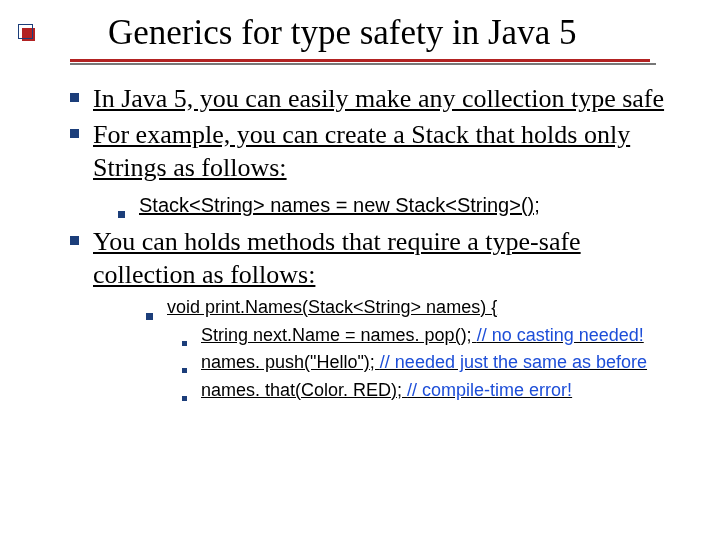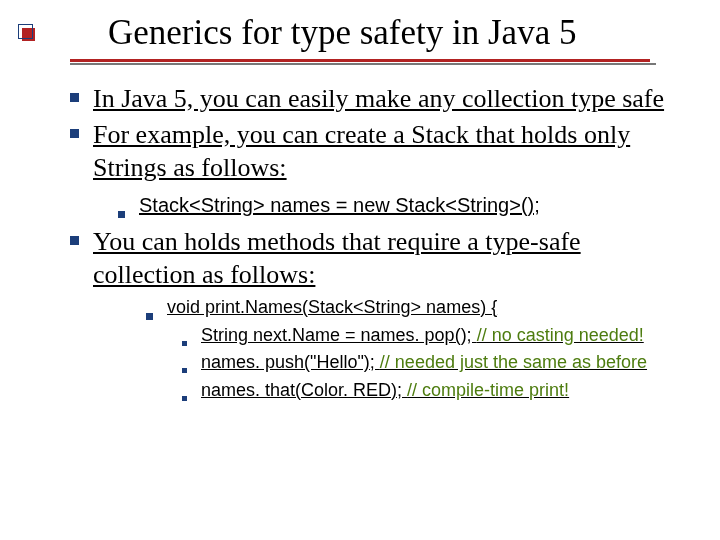--- a/index.html
+++ b/index.html
@@ -139,21 +139,21 @@
   .text-lvl3 {
     font-family: "Trebuchet MS", Verdana, sans-serif;
     font-size: 18px;
     line-height: 1.3;
   }
   .text-lvl4 {
     font-family: "Trebuchet MS", Verdana, sans-serif;
     font-size: 18px;
     line-height: 1.3;
   }
-  .comment { color: #4d7c0f; }
+  .comment { color: #1d4ed8; }
 </style>
 </head>
 <body>
 
 <div class="slide">
 
   <div class="deco">
     <span class="box red"></span>
     <span class="box blue"></span>
   </div>
@@ -214,18 +214,18 @@
       <span class="text-lvl4">
         <span>names. push("Hello"); </span><span class="comment">// needed just the same as before</span>
       </span>
     </div>
 
     <div class="lvl4">
       <span class="bullet">
           <span class="bullet-sq-xs"></span>
         </span>
       <span class="text-lvl4">
-        <span>names. that(Color. RED); </span><span class="comment">// compile-time print!</span>
+        <span>names. that(Color. RED); </span><span class="comment">// compile-time error!</span>
       </span>
     </div>
 
   </div>
 </div>
 
 </body></html>

